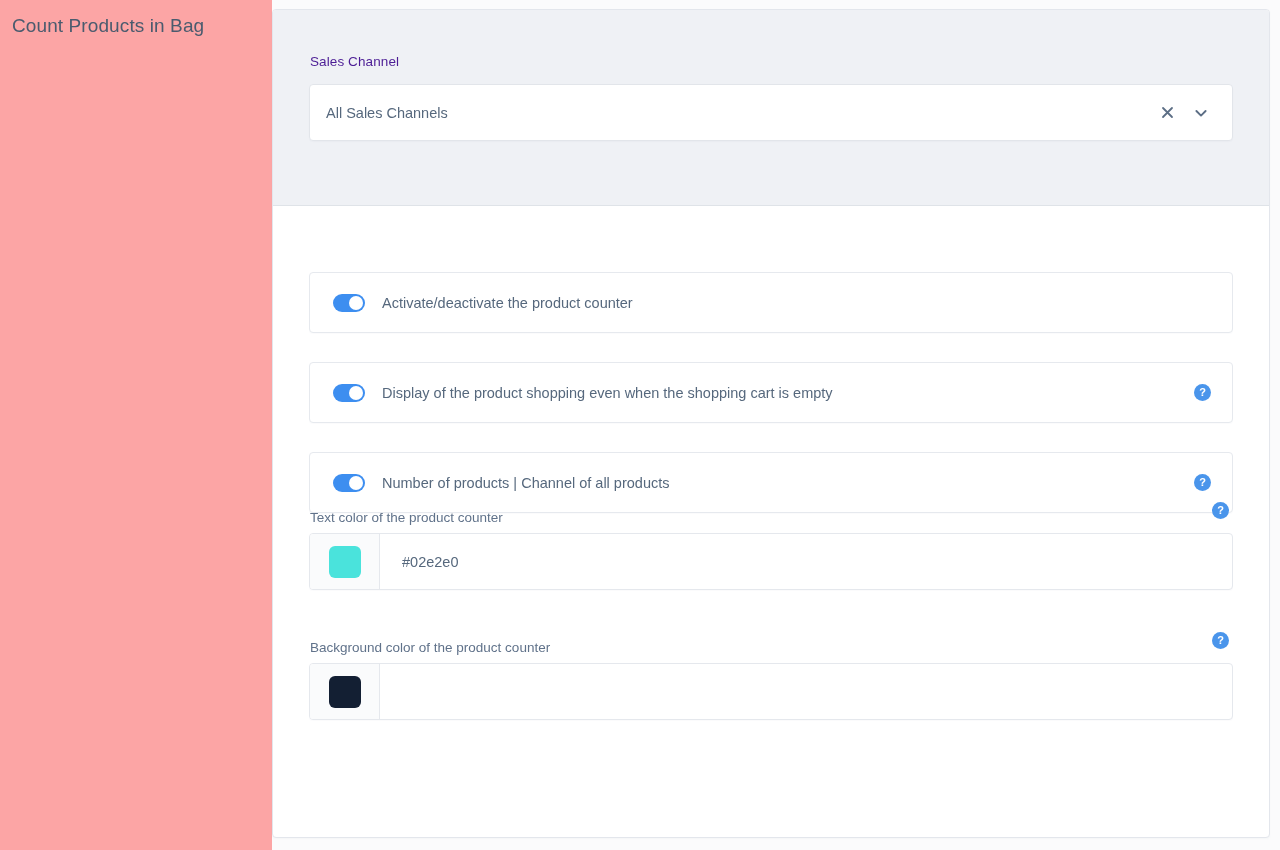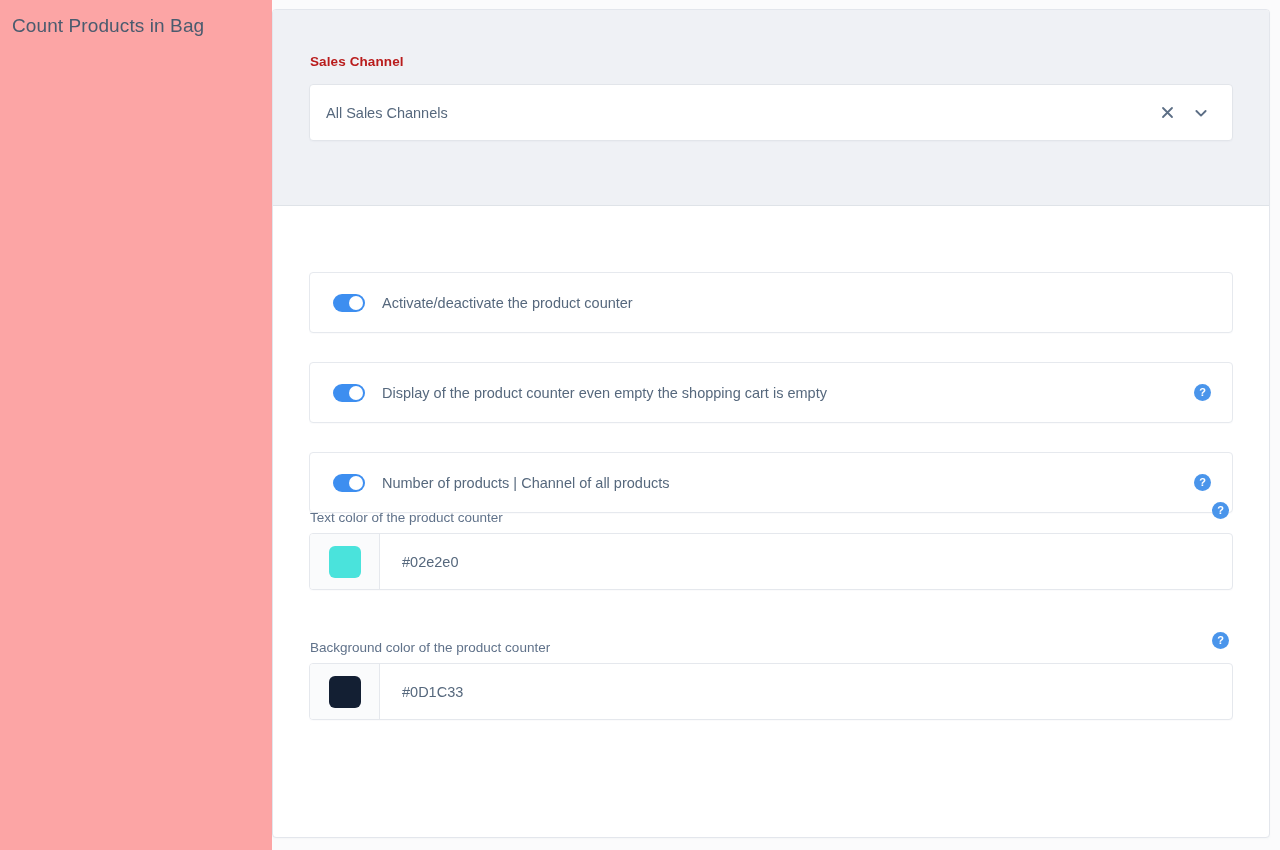--- a/index.html
+++ b/index.html
@@ -59,22 +59,22 @@
     position: relative;
     height: 196px;
     background: #eff1f5;
     border-bottom: 1px solid #dfe3e8;
     box-sizing: border-box;
   }
 
   .field-label {
     position: absolute;
     font-size: 13.5px;
-    color: #b91c1c;
-    font-weight: 700;
+    color: #4c1d95;
+    font-weight: 400;
     letter-spacing: .1px;
   }
   .header-label {
     left: 37px;
     top: 44px;
   }
 
   .select-box {
     position: absolute;
     left: 36px;
@@ -277,21 +277,21 @@
         <div class="switch" style="background: rgb(61, 142, 240);">
           <div class="knob"></div>
         </div>
         <div class="toggle-label">Activate/deactivate the product counter</div>
       </div>
 
       <div class="toggle-row r2">
         <div class="switch" style="background: rgb(61, 142, 240);">
           <div class="knob"></div>
         </div>
-        <div class="toggle-label">Display of the product counter even empty the shopping cart is empty</div>
+        <div class="toggle-label">Display of the product shopping even when the shopping cart is empty</div>
         <div class="help row-help" style="background: rgb(74, 149, 235);">?</div>
       </div>
 
       <div class="toggle-row r3">
         <div class="switch" style="background: rgb(61, 142, 240);">
           <div class="knob"></div>
         </div>
         <div class="toggle-label">Number of products | Channel of all products</div>
         <div class="help row-help" style="background: rgb(74, 149, 235);">?</div>
       </div>
@@ -304,18 +304,17 @@
         </div>
         <div class="color-value">#02e2e0</div>
       </div>
 
       <div class="color-label l2">Background color of the product counter</div>
       <div class="help label-help h2" style="background: rgb(74, 149, 235);">?</div>
       <div class="color-field f2">
         <div class="swatch-cell">
           <div class="swatch" style="background:#131f33"></div>
         </div>
-        <div class="color-value">#0D1C33</div>
       </div>
 
     </div>
   </div>
 </div>
 
 </body></html>

